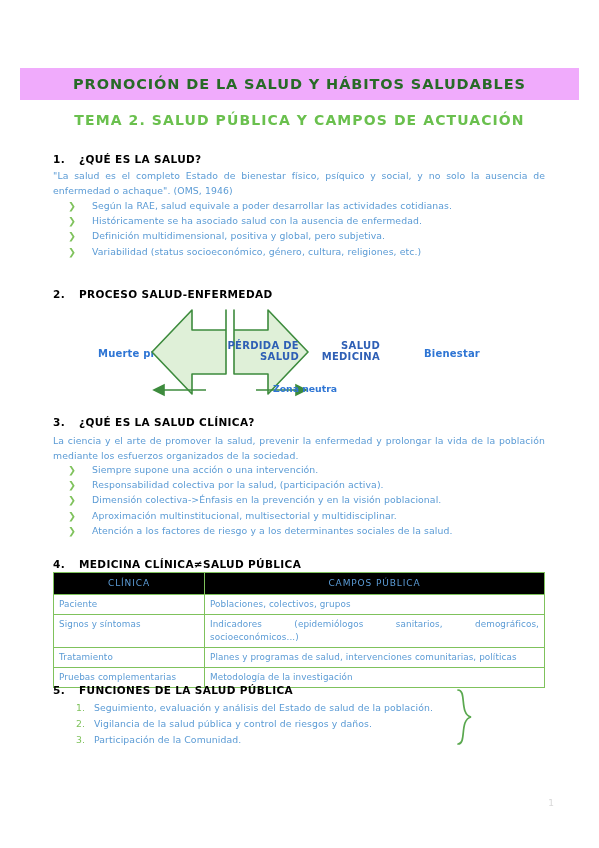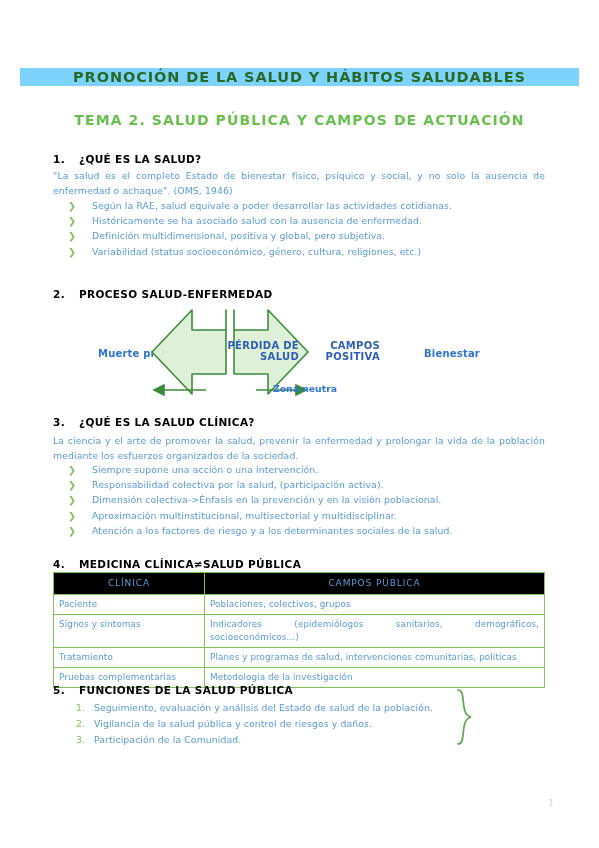--- a/index.html
+++ b/index.html
@@ -22,22 +22,22 @@
     height: 848px;
     background: #fff;
   }
 
   
   .header-band {
     position: absolute;
     left: 20px;
     top: 68px;
     width: 559px;
-    height: 18px;
-    background: #7dd3fc;
+    height: 32px;
+    background: #f0abfc;
     display: flex;
     align-items: center;
     justify-content: center;
   }
   .header-band .title {
     color: #276a27;
     font-size: 14.5px;
     font-weight: bold;
     letter-spacing: 0.9px;
     font-family: "DejaVu Sans", sans-serif;
@@ -271,21 +271,21 @@
         <polygon points="114,90 124,85 124,95"></polygon>
         <line x1="216" y1="90" x2="258" y2="90"></line>
         <polygon points="266,90 256,85 256,95"></polygon>
       </g>
     </svg>
 
     <div class="arrow-text t1">
       <span>PÉRDIDA DE SALUD</span>
     </div>
     <div class="arrow-text t2">
-      <span>CAMPOS POSITIVA</span>
+      <span>SALUD MEDICINA</span>
     </div>
     <div class="zona-label">Zona neutra</div>
   </div>
 
   <div class="section-head" style="left:53px; top:416px;">
     <span class="num">3.</span><span>¿QUÉ ES LA SALUD CLÍNICA?</span>
   </div>
 
   <div class="body-text" style="left:53px; top:433px; width:492px;">La ciencia y el arte de promover la salud, prevenir la enfermedad y prolongar la vida de la población mediante los esfuerzos organizados de la sociedad.</div>
 

